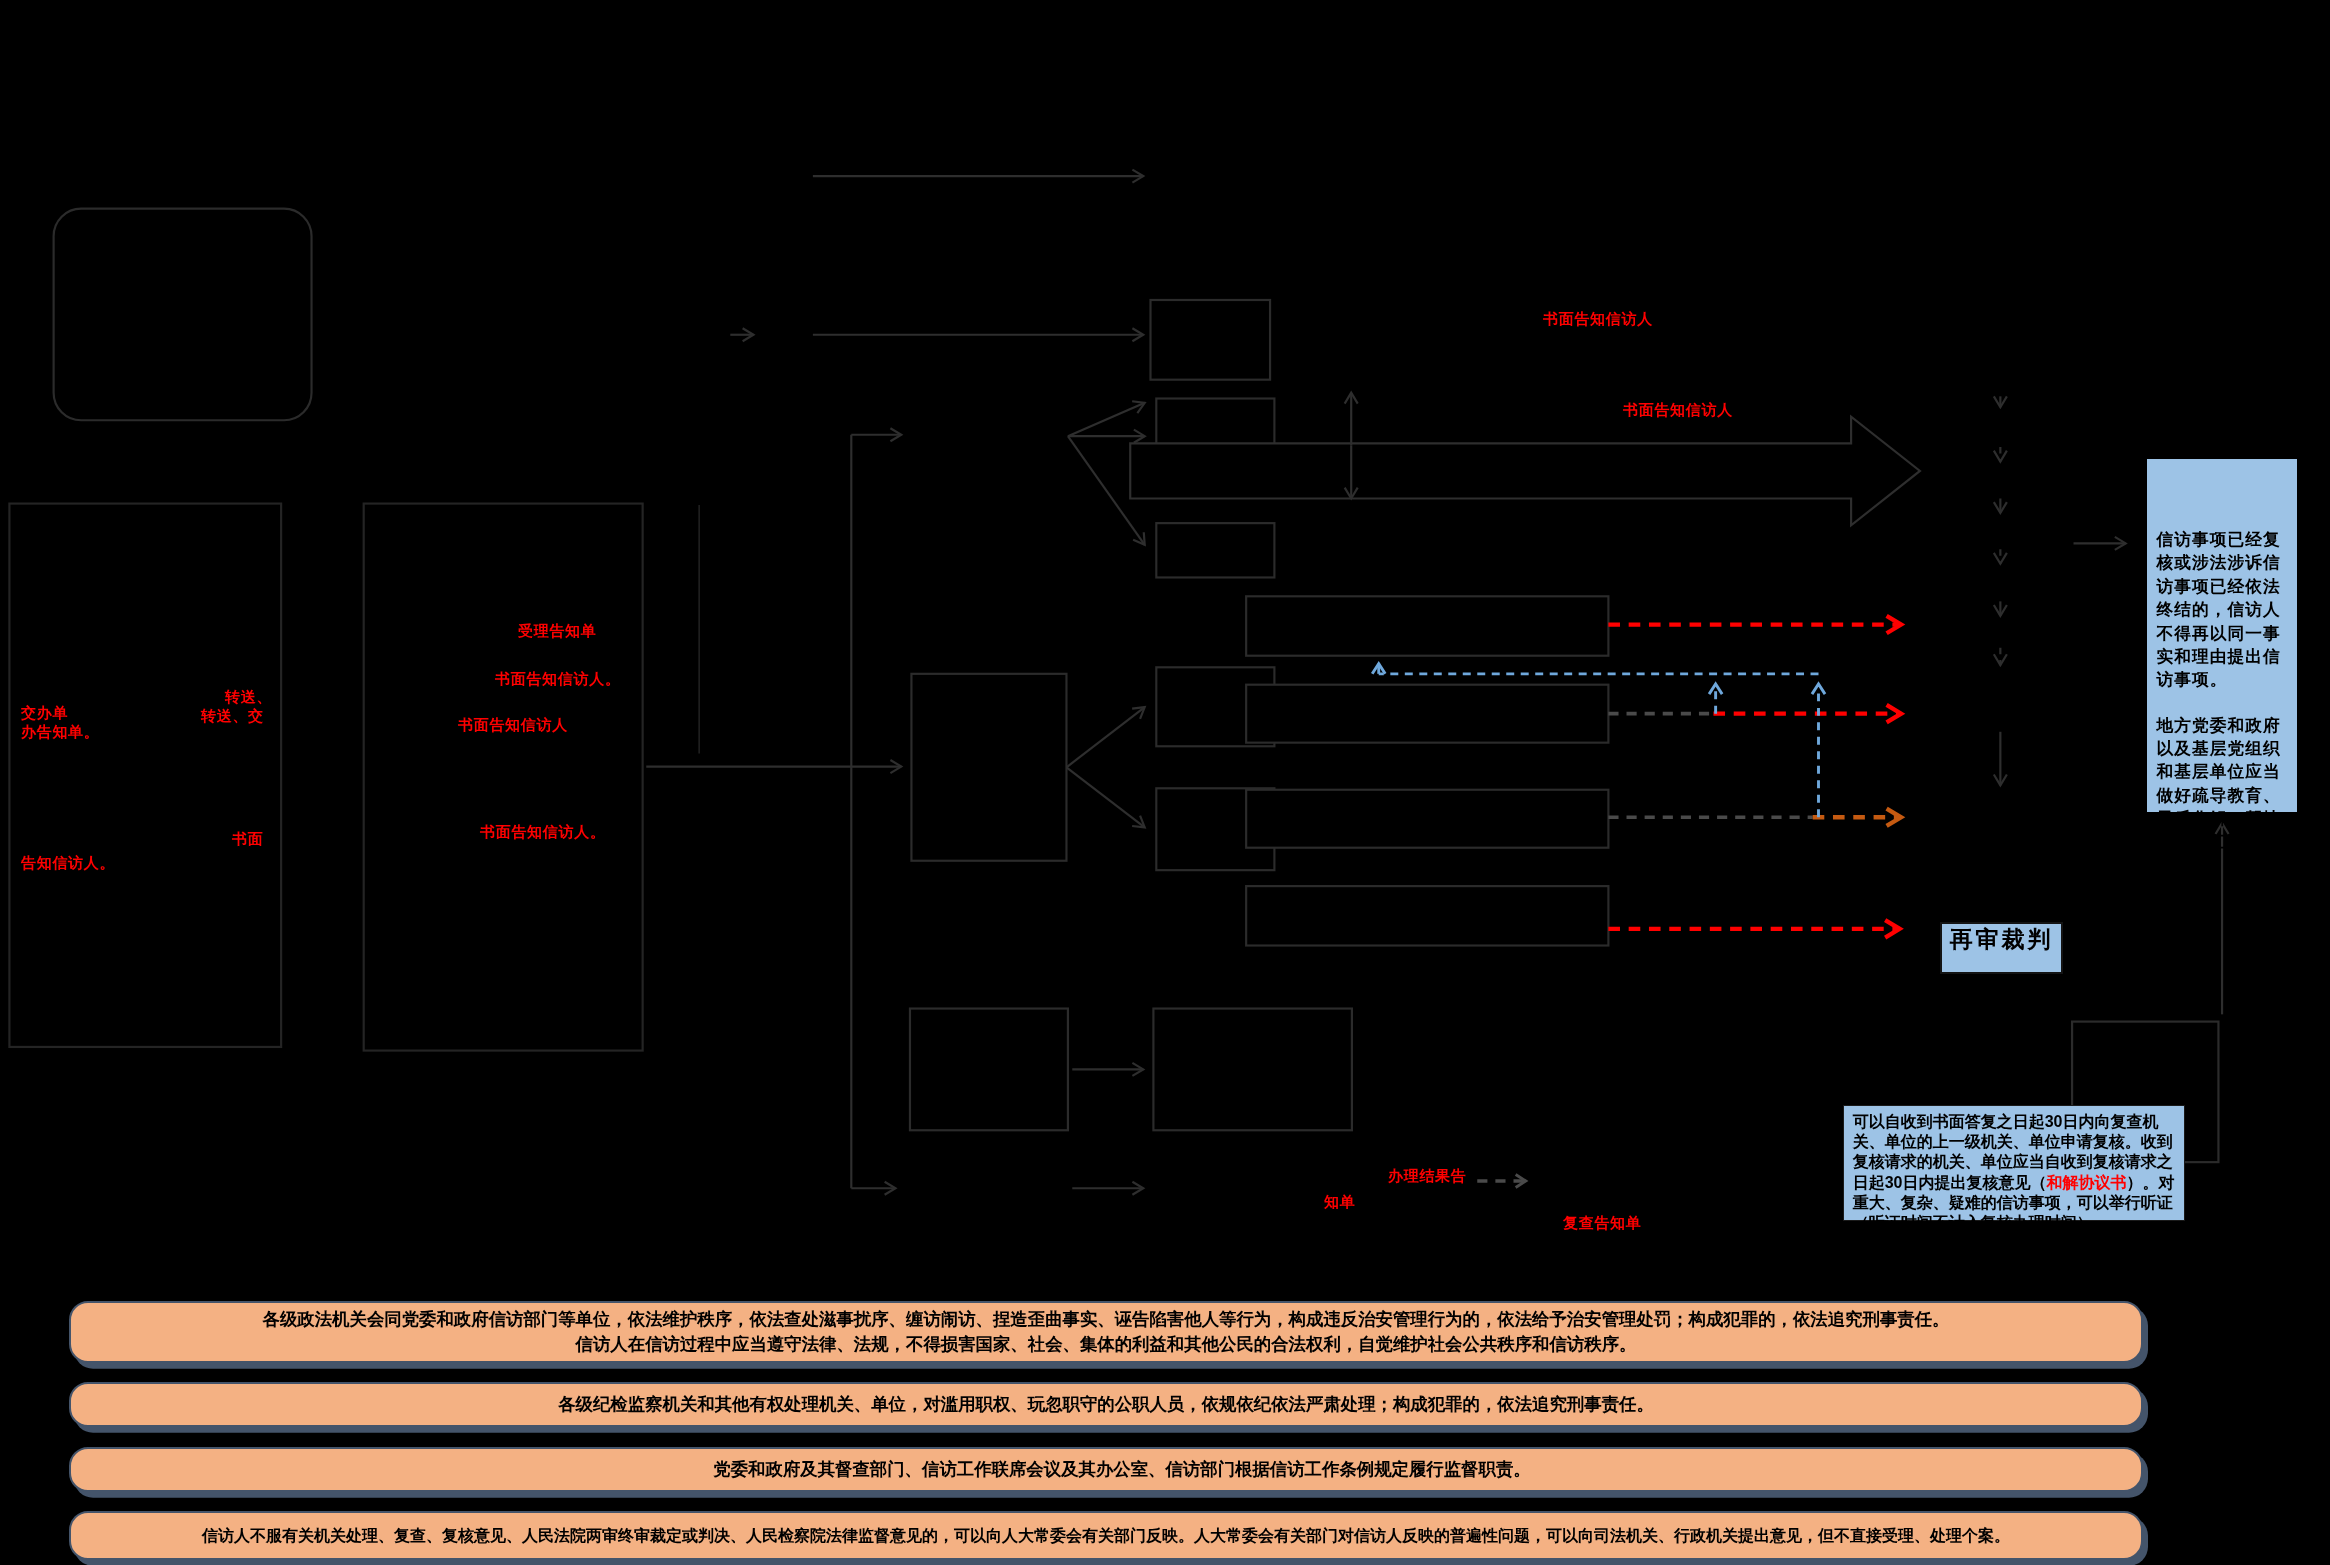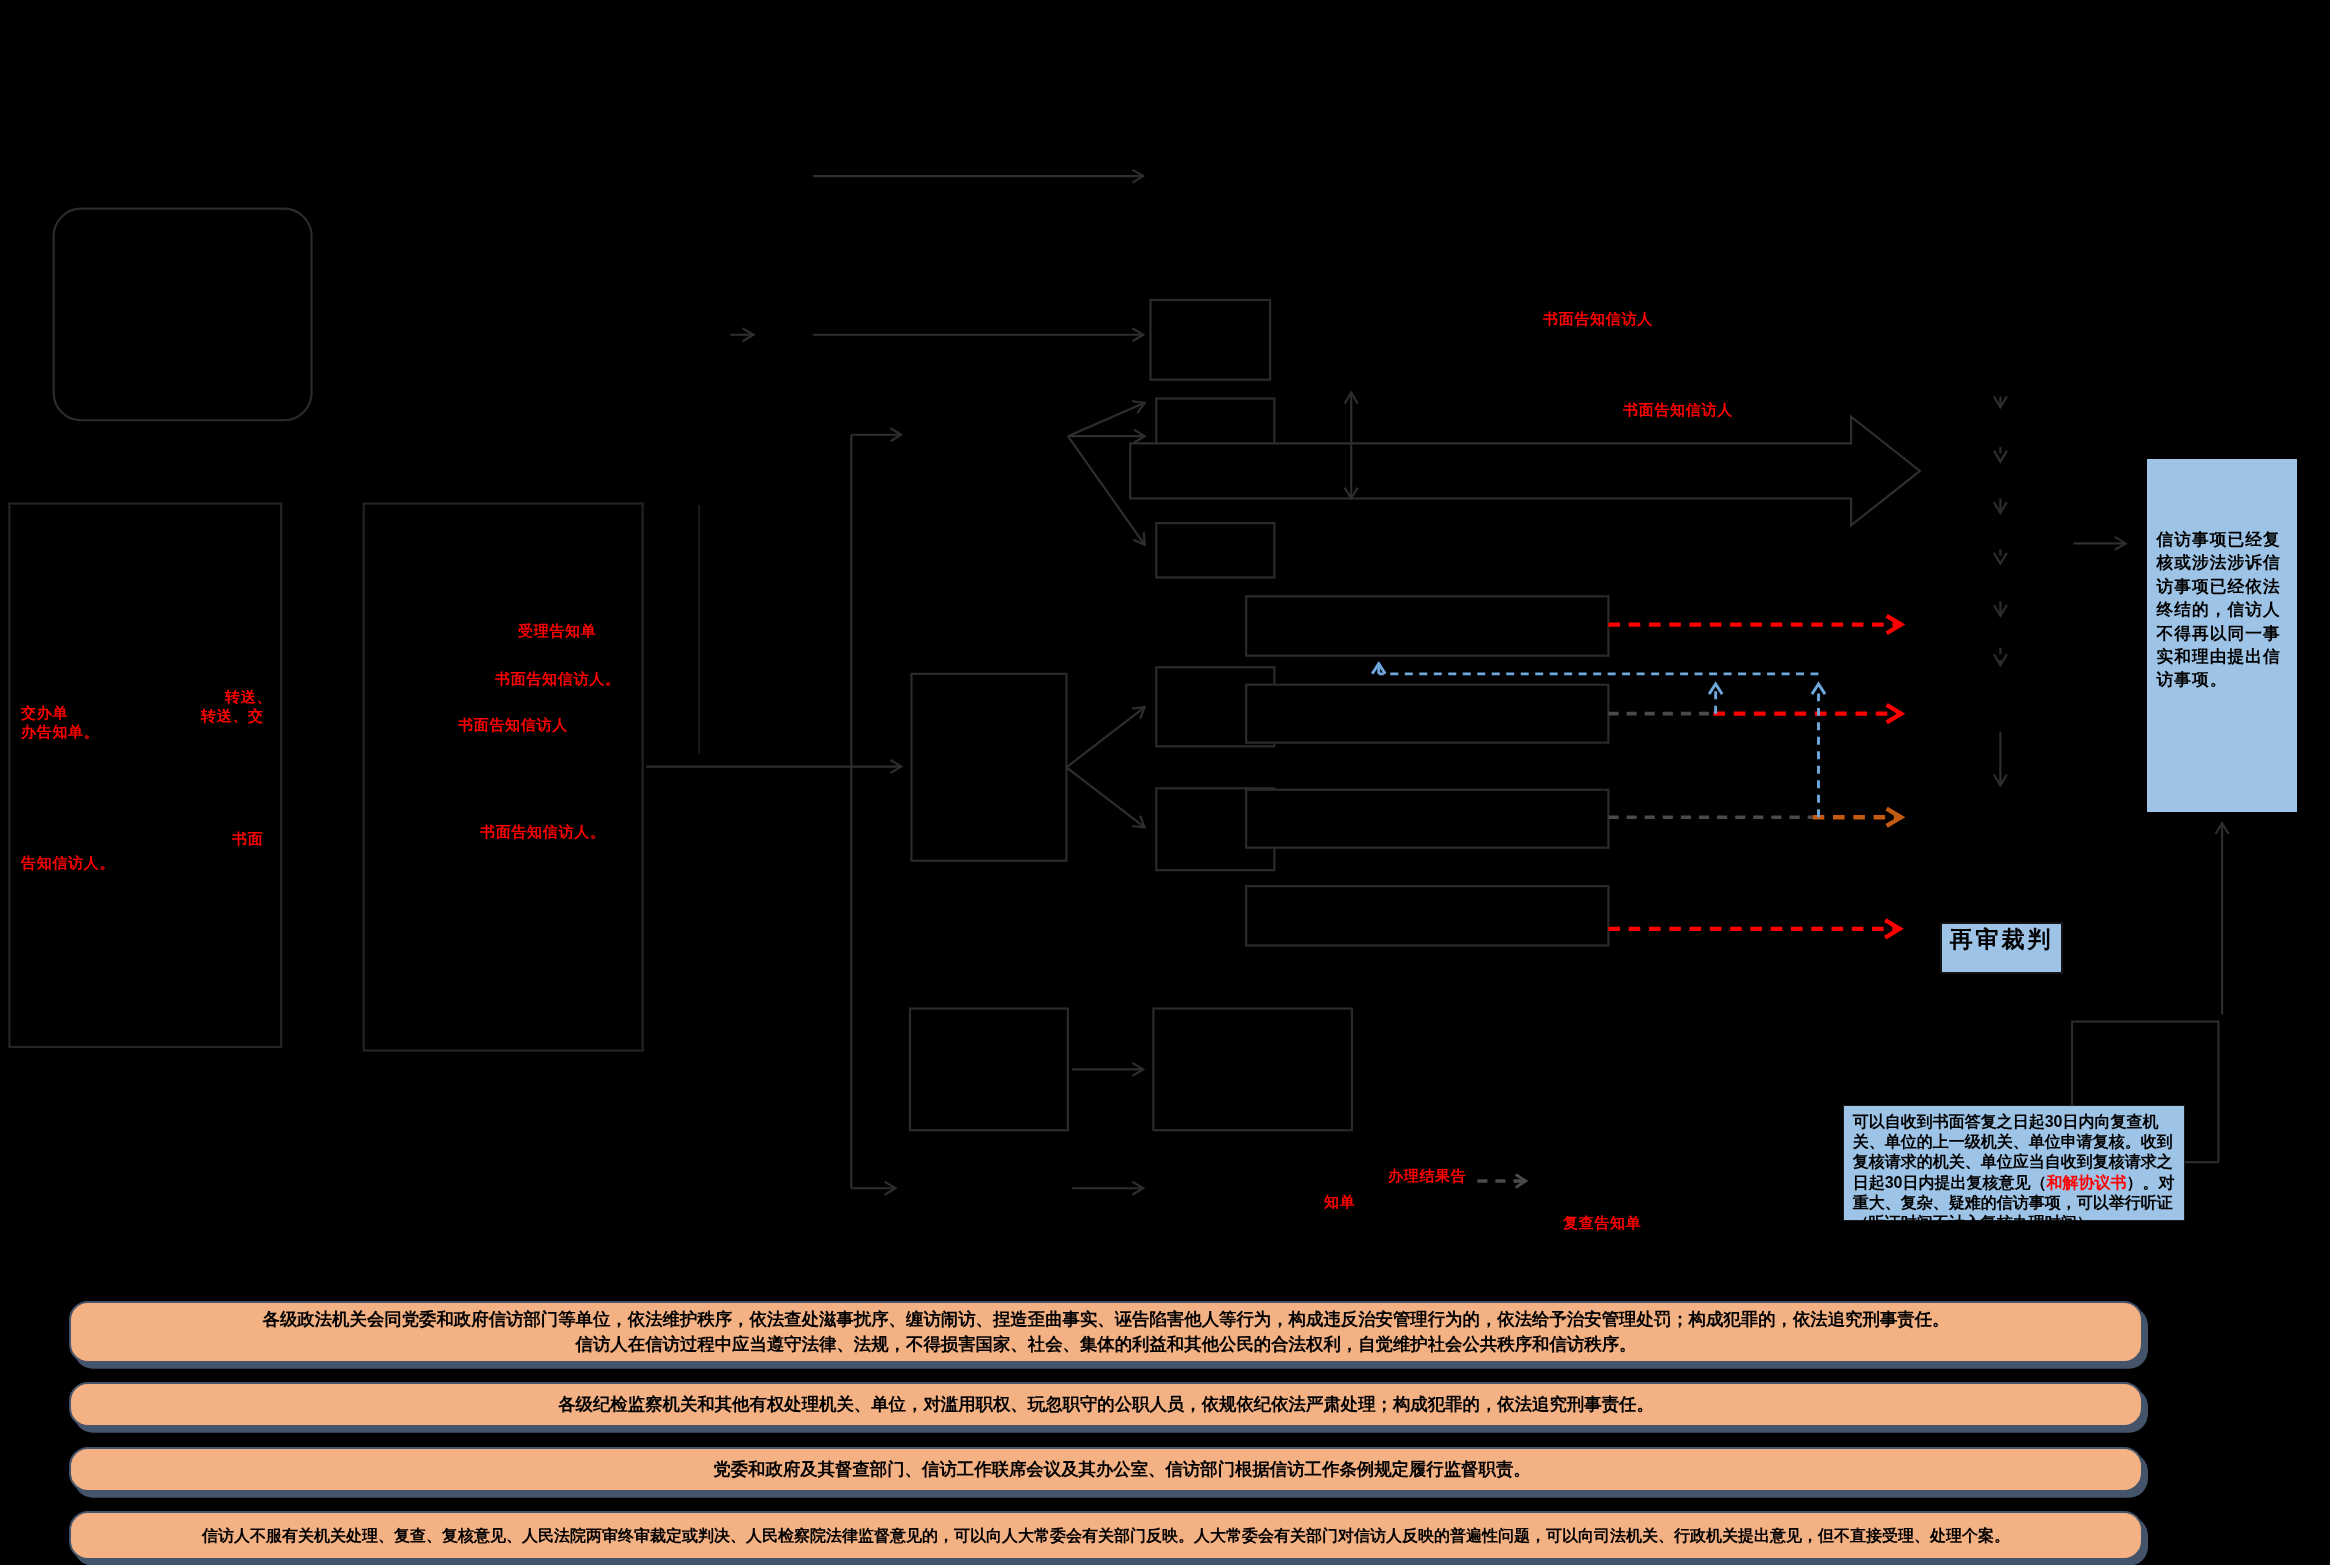--- a/index.html
+++ b/index.html
@@ -133,20 +133,21 @@
   <div class="red-label" style="left:225px;top:688px;">转送、</div>
   <div class="red-label" style="left:201px;top:707px;">转送、交</div>
   <div class="red-label" style="left:232px;top:830px;font-family:Liberation Serif, serif;">书面</div>
   <div class="red-label" style="left:21px;top:854px;">告知信访人。</div>
   <div class="red-label" style="left:1388px;top:1167px;">办理结果告</div>
   <div class="red-label" style="left:1324px;top:1193px;">知单</div>
   <div class="red-label" style="left:1563px;top:1214px;">复查告知单</div>
 
   <div class="blue-note note-tall">
     <p>信访事项已经复核或涉法涉诉信访事项已经依法终结的，信访人不得再以同一事实和理由提出信访事项。</p>
+    <p>地方党委和政府以及基层党组织和基层单位应当做好疏导教育、矛盾化解、帮扶救助等工作。</p>
   </div>
 
   <div class="blue-note note-recheck"><span>可以自收到书面答复之日起30日内向复查机关、单位的上一级机关、单位申请复核。收到复核请求的机关、单位应当自收到复核请求之日起30日内提出复核意见（</span><span class="hl">和解协议书</span><span>）。对重大、复杂、疑难的信访事项，可以举行听证（听证时间不计入复核办理时间）。</span></div>
 
   <div class="blue-note note-retrial">
     <span>再审裁判</span>
   </div>
 
   <div class="bar bar-2">
     <span>各级政法机关会同党委和政府信访部门等单位，依法维护秩序，依法查处滋事扰序、缠访闹访、捏造歪曲事实、诬告陷害他人等行为，构成违反治安管理行为的，依法给予治安管理处罚；构成犯罪的，依法追究刑事责任。</span>

